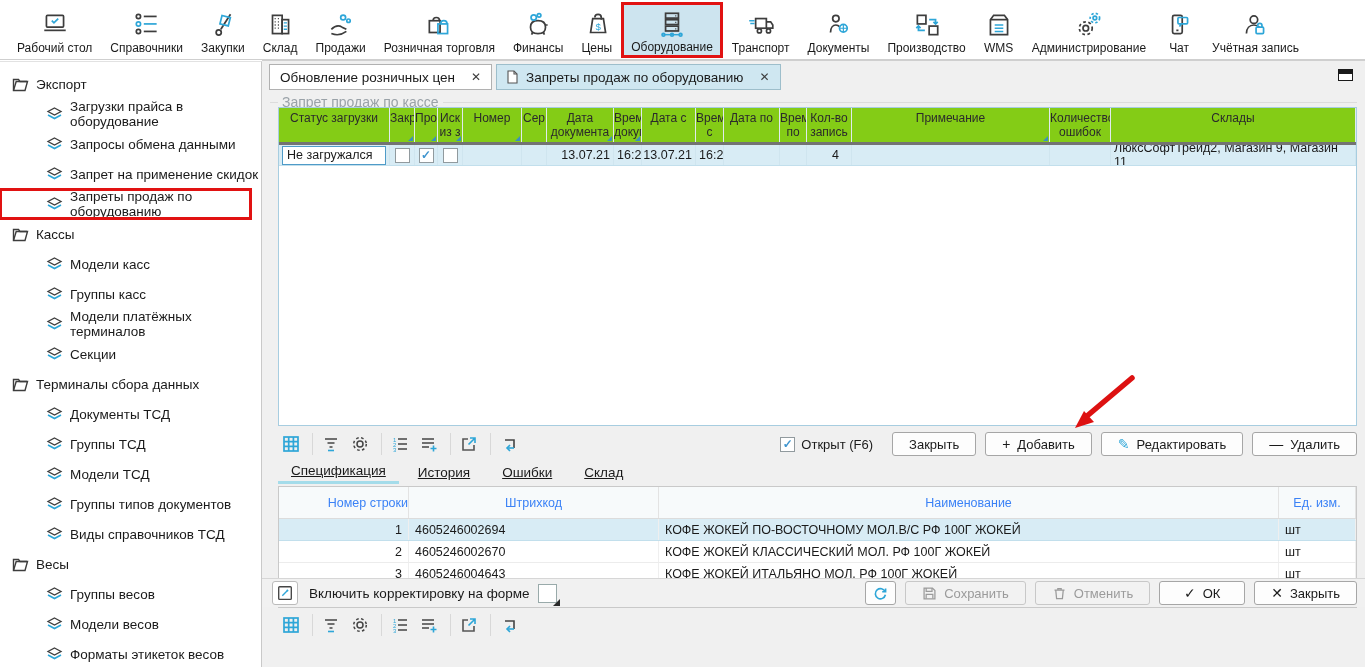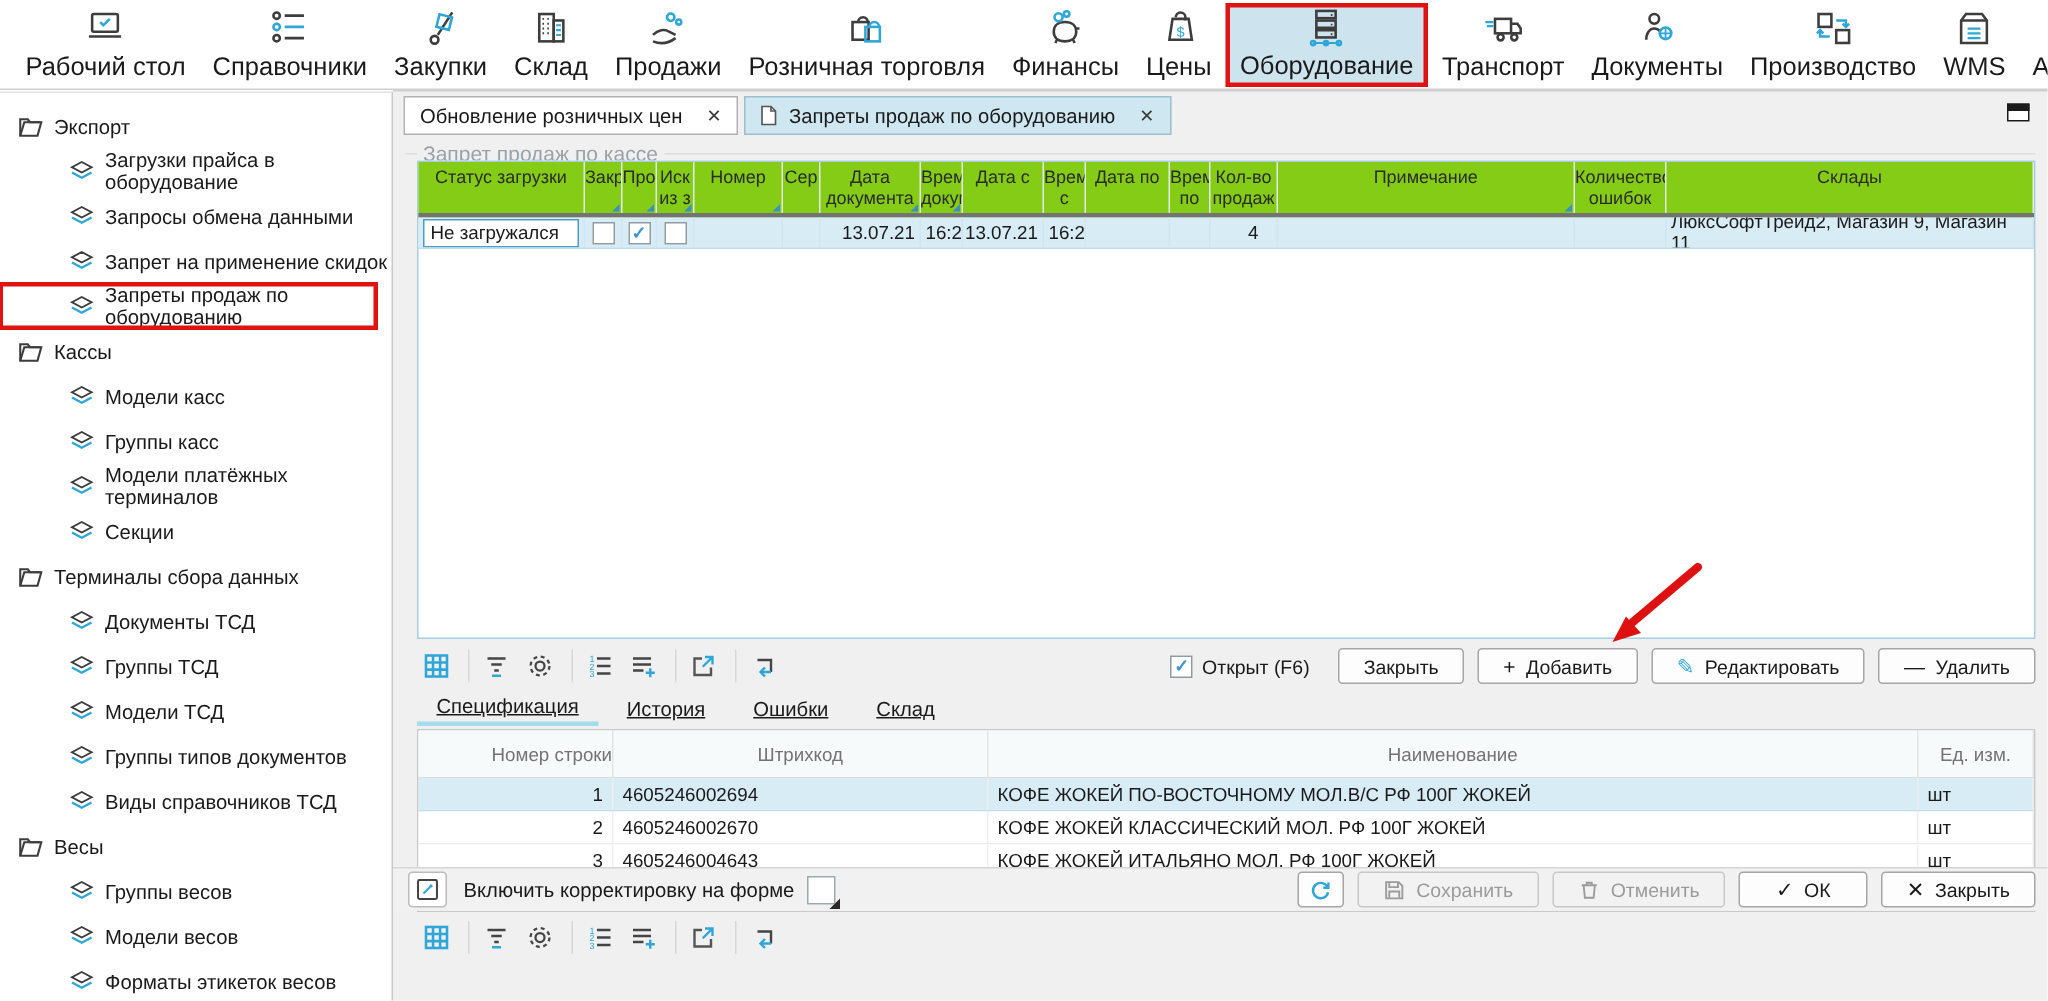--- a/index.html
+++ b/index.html
@@ -7,21 +7,21 @@
     font-family:"Liberation Sans", sans-serif; color:#1a1a1a; }
   .abs { position:absolute; }
   svg { display:block; }
 
   
   #toolbar { position:absolute; left:0; top:0; width:1365px; height:60px;
     background:#fff; border-bottom:1px solid #cfcfcf; display:flex;
     align-items:center; padding-left:8px; overflow:hidden; white-space:nowrap; }
   .app-item { display:flex; flex-direction:column; align-items:center;
     justify-content:flex-end; height:56px; padding:2px 9px 3px; cursor:default; }
-  .app-item .lbl { font-size:17px; margin-top:1px; }
+  .app-item .lbl { font-size:12px; margin-top:1px; }
   .app-item.sel { background:#cde4ef; border:3px solid #e11212; padding:0 7px 1px; }
 
   
   #sidebar { position:absolute; left:0; top:61px; width:262px; height:606px;
     background:#fff; border-right:1px solid #c9c9c9; border-top:1px solid #e2e2e2;
     padding-top:7px; overflow:hidden; }
   .si { height:30px; display:flex; align-items:center; font-size:13.5px; }
   .si .ic { margin-right:7px; display:flex; }
   .si.lvl0 { padding-left:12px; }
   .si.lvl1 { padding-left:46px; }
@@ -88,21 +88,21 @@
 
   
   #dtabs { position:absolute; left:16px; top:399px; height:24px; display:flex; gap:6px; }
   .dtab { padding:0 13px; font-size:13.5px; display:flex; align-items:center; height:24px;text-decoration:underline; }
   .dtab.active { border-bottom:3px solid #a4dcea; }
 
   
   #spec { position:absolute; left:16px; right:8px; top:425px; height:122px;
     background:#fff; border:1px solid #c9c9c9; }
   #spec-head { display:flex; height:32px; background:#f7fafb; border-bottom:1px solid #dcdcdc;
-    font-size:12.5px; color:#737373; }
+    font-size:12.5px; color:#3b82f6; }
   .shc { display:flex; align-items:center; justify-content:center;
     border-right:1px solid #e3e3e3; }
   .srow { display:flex; height:22px; font-size:12.5px; align-items:center;
     border-bottom:1px solid #ececec; background:#fff; }
   .srow.sel { background:#d8ecf5; border-color:#c2dfec; }
   .sc { height:100%; display:flex; align-items:center; padding:0 6px;
     border-right:1px solid #efefef; overflow:hidden; white-space:nowrap; }
   .s0{width:130px; justify-content:flex-end;} .s1{width:250px;} .s2{flex:1;} .s3{width:77px;}
 
   
@@ -530,21 +530,21 @@
 документа</span><span class="sortmark"></span></div>
       <div class="hc w7"><span>Врем
 докум</span><span class="sortmark"></span></div>
       <div class="hc w8"><span>Дата с</span></div>
       <div class="hc w9"><span>Врем
 с</span></div>
       <div class="hc w10"><span>Дата по</span></div>
       <div class="hc w11"><span>Врем
 по</span></div>
       <div class="hc w12"><span>Кол-во
-продаж</span></div>
+запись</span></div>
       <div class="hc w13"><span>Примечание</span><span class="sortmark"></span></div>
       <div class="hc w14"><span>Количество
 ошибок</span></div>
       <div class="hc w15"><span>Склады</span></div>
     </div>
     <div id="grid-row">
       <div class="rc w0">
           <span id="status-editor">Не загружался</span>
         </div>
       <div class="rc w1 ctr">

